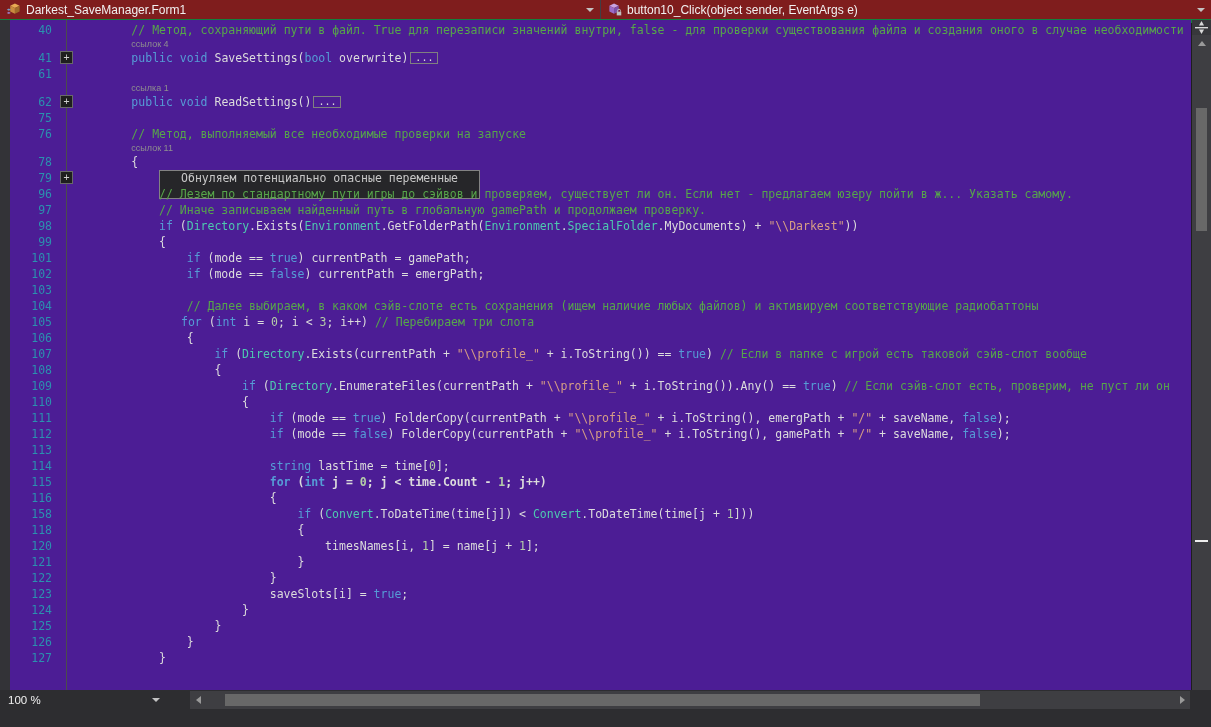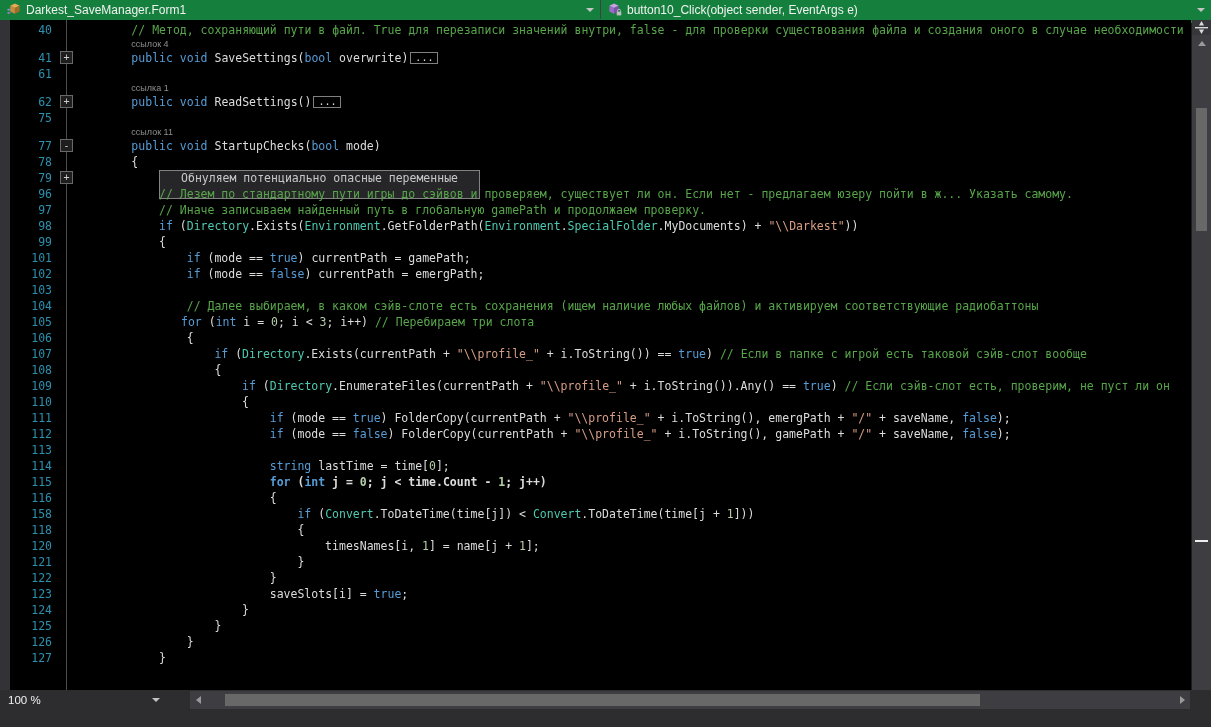--- a/index.html
+++ b/index.html
@@ -1,33 +1,33 @@
 <!DOCTYPE html>
 <html><head>
 <meta charset="utf-8">
 <style>
   html,body{margin:0;padding:0;}
   body{background:#1E1E1E;}
   .screen{position:relative;width:1211px;height:727px;background:#1E1E1E;overflow:hidden;
           font-family:"DejaVu Sans Mono",monospace;}
 
   
-  .navbar{position:absolute;top:0;left:0;right:0;height:19px;background:#15803d;
+  .navbar{position:absolute;top:0;left:0;right:0;height:19px;background:#7f1d1d;
           border-bottom:4px solid #15803d;display:flex;}
   .nav-combo{display:flex;align-items:center;height:19px;padding:0 6px;
              font-family:"Liberation Sans",sans-serif;font-size:12px;color:#F1F1F1;box-sizing:border-box;}
   .nav-combo.left{width:601px;border-right:1px solid #3F3F46;}
   .nav-combo.right{flex:1;}
   .nav-label{margin-left:5px;white-space:nowrap;}
   .arr-down{width:0;height:0;border-left:4px solid transparent;border-right:4px solid transparent;
             border-top:4px solid #C3C3C3;margin-left:auto;}
   .nav-icon{width:15px;height:15px;flex:0 0 auto;}
 
   
-  .editor{position:absolute;top:20px;left:0;right:20px;bottom:20px;background:#000000;overflow:hidden;}
+  .editor{position:absolute;top:20px;left:0;right:20px;bottom:20px;background:#4c1d95;overflow:hidden;}
   .indicator-margin{position:absolute;left:0;top:0;bottom:0;width:10px;background:#333337;}
   .outline-line{position:absolute;left:66px;top:0;bottom:0;width:1px;background:#4C4C4C;}
   .rows{position:absolute;left:0;right:0;top:2px;}
   .code-row{position:relative;height:16px;}
   .lens-row{position:relative;height:12px;}
   .lens{position:absolute;top:1px;font-family:"Liberation Sans",sans-serif;font-size:9px;color:#8F8F8F;white-space:pre;}
   .ln{position:absolute;left:0;top:0;width:52px;text-align:right;color:#2B91AF;
       font-size:11.5px;line-height:16px;}
   .fold{position:absolute;left:60px;top:1px;width:13px;height:13px;box-sizing:border-box;
         background:#1E1E1E;border:1px solid #696969;color:#CFCFCF;font-size:10px;line-height:10px;
@@ -120,27 +120,26 @@
         </div>
         <div class="code-row">
           <span class="ln">62</span>
           <span class="fold">+</span>
           <span class="content" style="left: 131.36px;"><span class="tok-k">public</span><span class="tok-p"> </span><span class="tok-k">void</span><span class="tok-p"> ReadSettings()</span><span class="cbox">...</span></span>
         </div>
         <div class="code-row">
           <span class="ln">75</span>
           <span class="content" style="left: 76px;"></span>
         </div>
+        <div class="code-row">
+          <span class="ln">76</span>
+          <span class="content" style="left: 131.36px;"><span class="tok-c">// Метод, выполняемый все необходимые проверки на запуске</span></span>
+        </div>
         <div class="lens-row">
           <span class="lens" style="left: 131.36px;">ссылок 11</span>
-        </div>
-        <div class="code-row">
-          <span class="ln">77</span>
-          <span class="fold">-</span>
-          <span class="content" style="left: 131.36px;"><span class="tok-k">public</span><span class="tok-p"> </span><span class="tok-k">void</span><span class="tok-p"> StartupChecks(</span><span class="tok-k">bool</span><span class="tok-p"> mode)</span></span>
         </div>
         <div class="code-row">
           <span class="ln">78</span>
           <span class="content" style="left: 131.36px;"><span class="tok-p">{</span></span>
         </div>
         <div class="code-row">
           <span class="ln">79</span>
           <span class="fold">+</span>
           <span class="content" style="left: 159.04px;"><span class="rbox">Обнуляем потенциально опасные переменные</span></span>
         </div>

